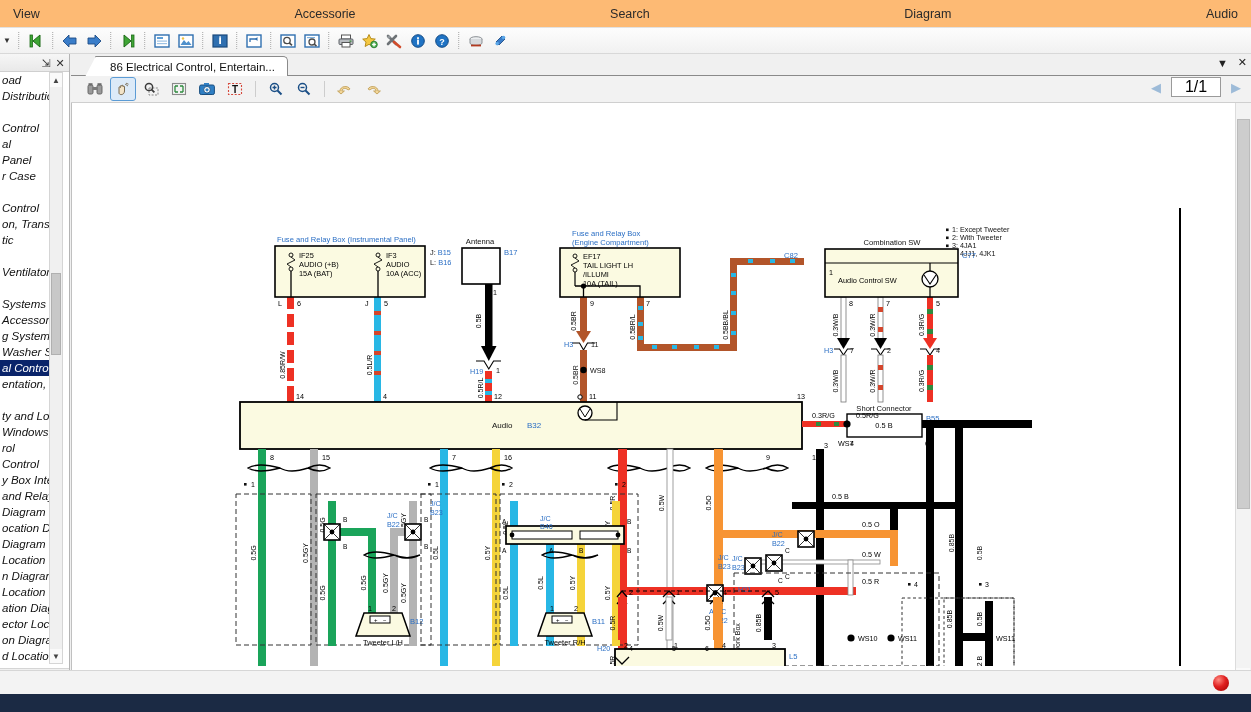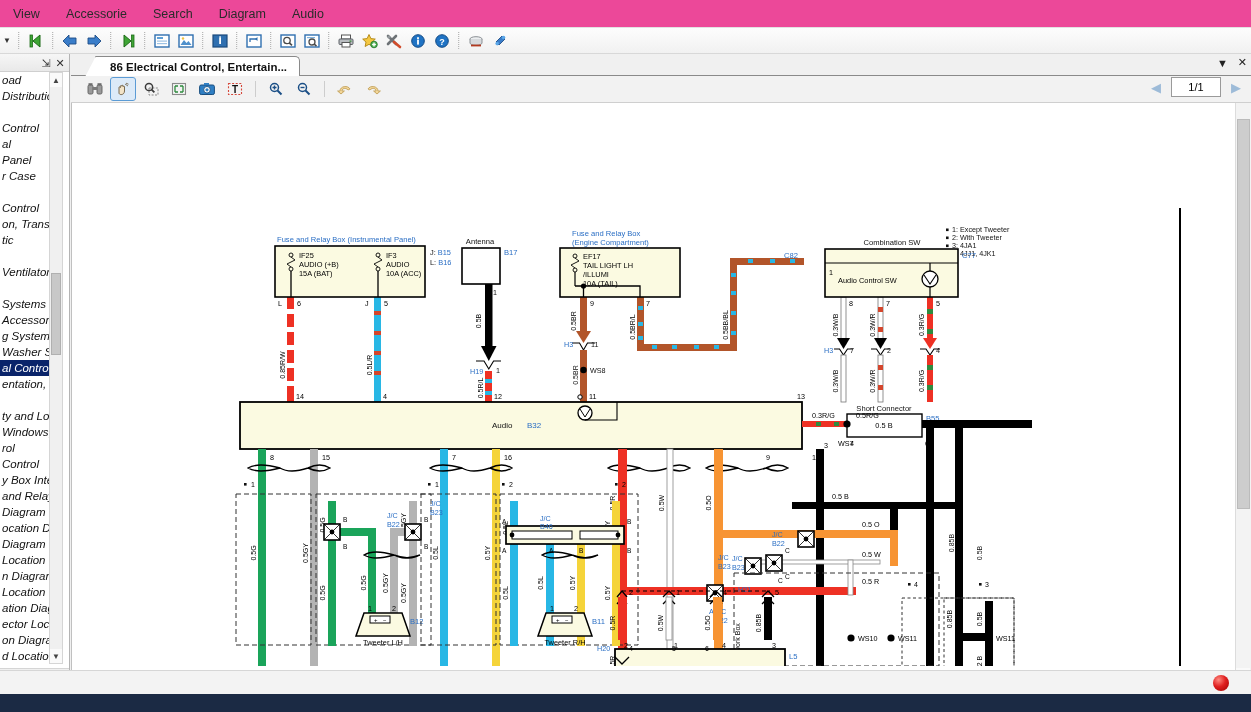--- a/index.html
+++ b/index.html
@@ -8,23 +8,24 @@
     width: 1251px; height: 712px;
     overflow: hidden;
     background: #ffffff;
     font-family: "Liberation Sans", sans-serif;
   }
   #app { position: relative; width: 1251px; height: 712px; background: #f0f0f0; }
 
   
   .menubar {
     position: absolute; left: 0; top: 0; width: 1251px; height: 28px;
-    background: #ec4899;
+    background: #fdba74;
     display: flex; align-items: center;
     border-bottom: 1px solid #e2e2e2;
+    justify-content: space-between;
   }
   .menu-item {
     font-size: 12.5px; color: #2b2b2b; padding: 4px 13px;
     cursor: default; white-space: nowrap;
   }
 
   
   .toolbar {
     position: absolute; left: 0; top: 28px; width: 1251px; height: 26px;
     background: linear-gradient(#fdfdfd, #f1f1f1);
@@ -95,21 +96,21 @@
   .tabstrip {
     position: relative; height: 22px; background: #f0f0f0;
     border-bottom: 1px solid #8a8a8a;
   }
   .tab {
     position: absolute; left: 24px; top: 2px; height: 20px;
     background: #ffffff; border: 1px solid #8a8a8a; border-bottom: none;
     border-radius: 0 5px 0 0;
     padding: 0 12px 0 14px;
     display: flex; align-items: center;
-    font-size: 11.5px; font-weight: bold; color: #111;
+    font-size: 11.5px; font-weight: normal; color: #111;
     transform: skewX(0deg);
   }
   .tab:before {
     content: ""; position: absolute; left: -11px; top: -1px;
     width: 0; height: 0;
     border-bottom: 21px solid #fff;
     border-left: 11px solid transparent;
   }
   .tab-ctl {
     position: absolute; right: 4px; top: 2px; display: flex; align-items: center;
@@ -126,21 +127,21 @@
     justify-content: center; margin: 0 2px; border-radius: 2px;
   }
   .stb-btn.active { background: #dceaf8; outline: 1px solid #5b9bd5; }
   .stb-sep { width: 1px; height: 16px; background: #cdcdcd; margin: 0 6px; }
   .pager {
     position: absolute; right: 6px; top: 1px; display: flex; align-items: center; gap: 6px;
   }
   .pg-arrow { font-size: 13px; color: #9dbbd8; width: 18px; text-align: center; }
   .pg-box {
     width: 50px; height: 20px; border: 1px solid #9a9a9a; background: #fff;
-    font-size: 11px; display: flex; align-items: center; justify-content: center;
+    font-size: 16px; display: flex; align-items: center; justify-content: center;
   }
 
   .canvaswrap {
     position: relative; width: 1180px; height: 579px; background: #fff;
     border-left: 1px solid #c0c0c0;
     overflow: hidden;
   }
   .canvas {
     position: absolute; left: 0; top: 0; width: 1164px; height: 563px;
     background: #fff; overflow: hidden;

